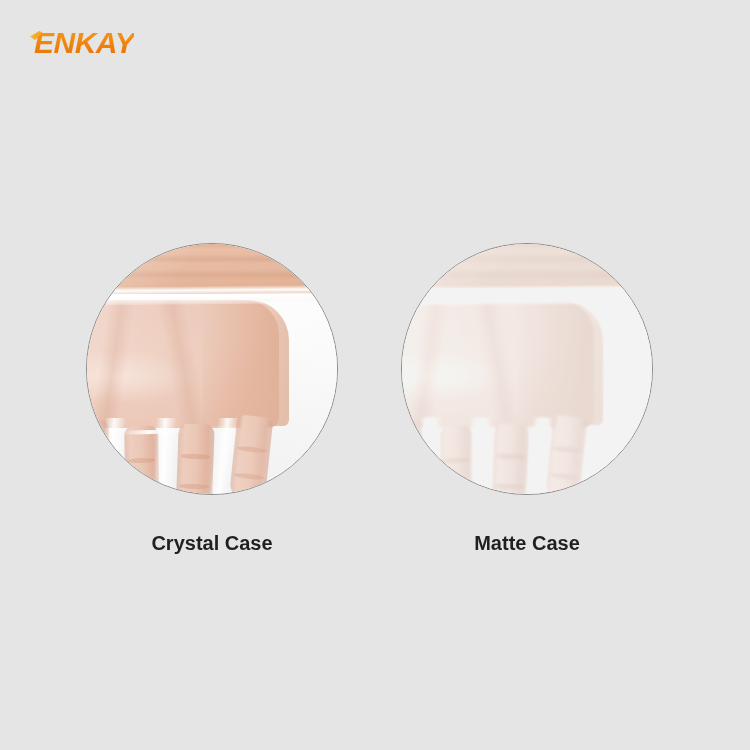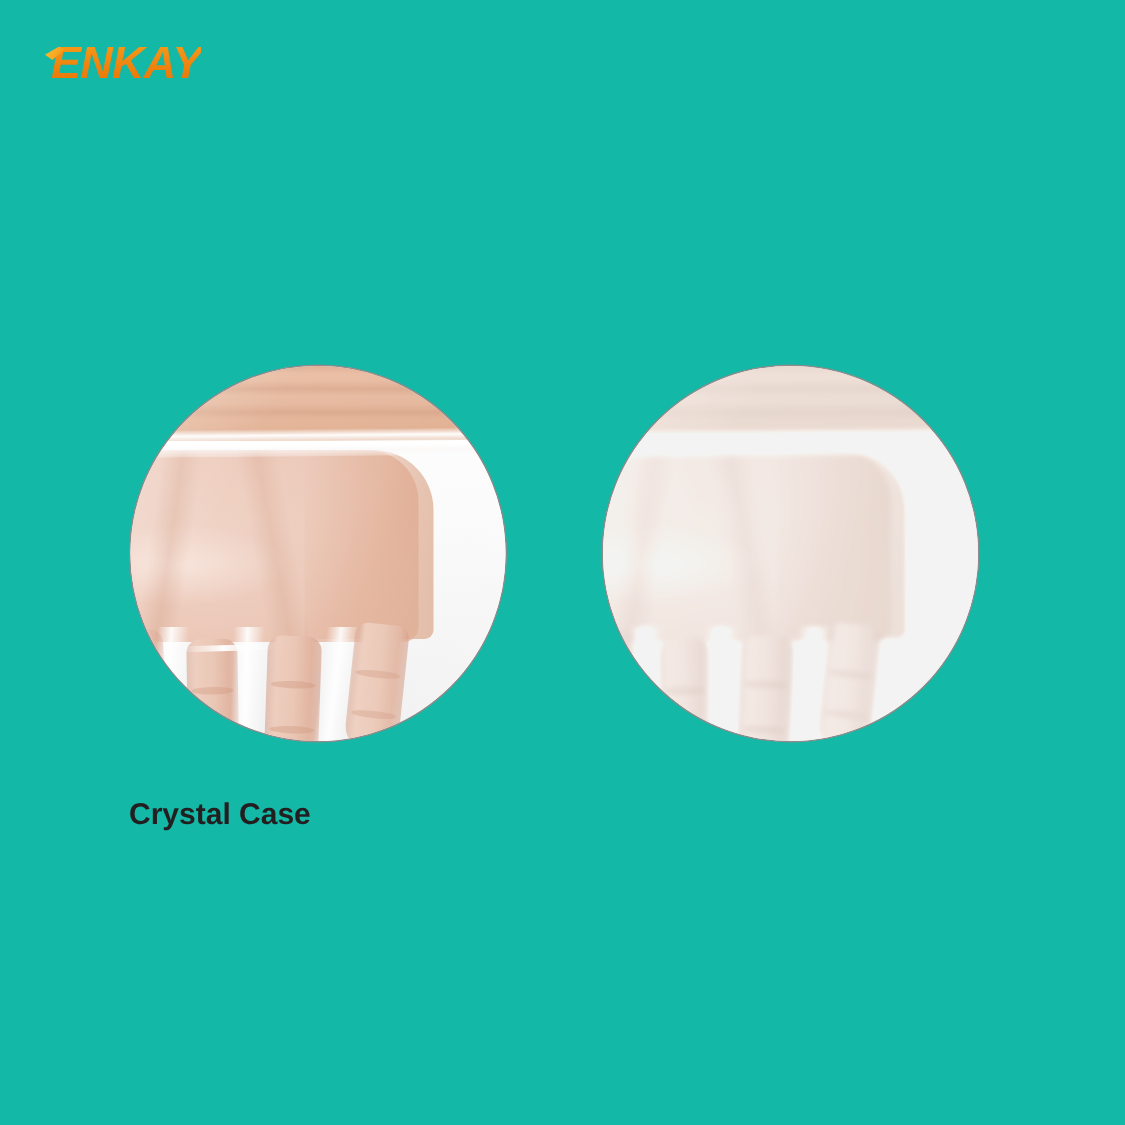--- a/index.html
+++ b/index.html
@@ -8,21 +8,21 @@
     padding: 0;
     background: #ffffff;
   }
   body {
     font-family: "Liberation Sans", sans-serif;
   }
   #page {
     position: relative;
     width: 750px;
     height: 750px;
-    background: #14b8a6;
+    background: #e5e5e5;
     overflow: hidden;
   }
 
   
   .brand {
     position: absolute;
     left: 34px;
     top: 28px;
     height: 30px;
     display: flex;
@@ -276,20 +276,21 @@
     inset: 0;
     background: rgba(255,255,255,0.34);
     pointer-events: none;
   }
 
   .caption {
     position: absolute;
     top: 289px;
     left: 0;
     width: 252px;
+    text-align: center;
     font-size: 20px;
     font-weight: bold;
     color: #231f20;
     white-space: nowrap;
   }
 </style>
 </head>
 <body>
 
 <div id="page">
@@ -364,16 +365,17 @@
               <span class="knuckle" style="top:36%"></span>
               <span class="knuckle" style="top:68%"></span>
             </div>
           <div class="gaps"></div>
           <div class="edge-band"></div>
           <div class="edge-line"></div>
           <div class="sheen"></div>
         </div>
         <div class="frost"></div>
       </div>
+      <div class="caption">Matte Case</div>
     </div>
 
   </div>
 </div>
 
 </body></html>

